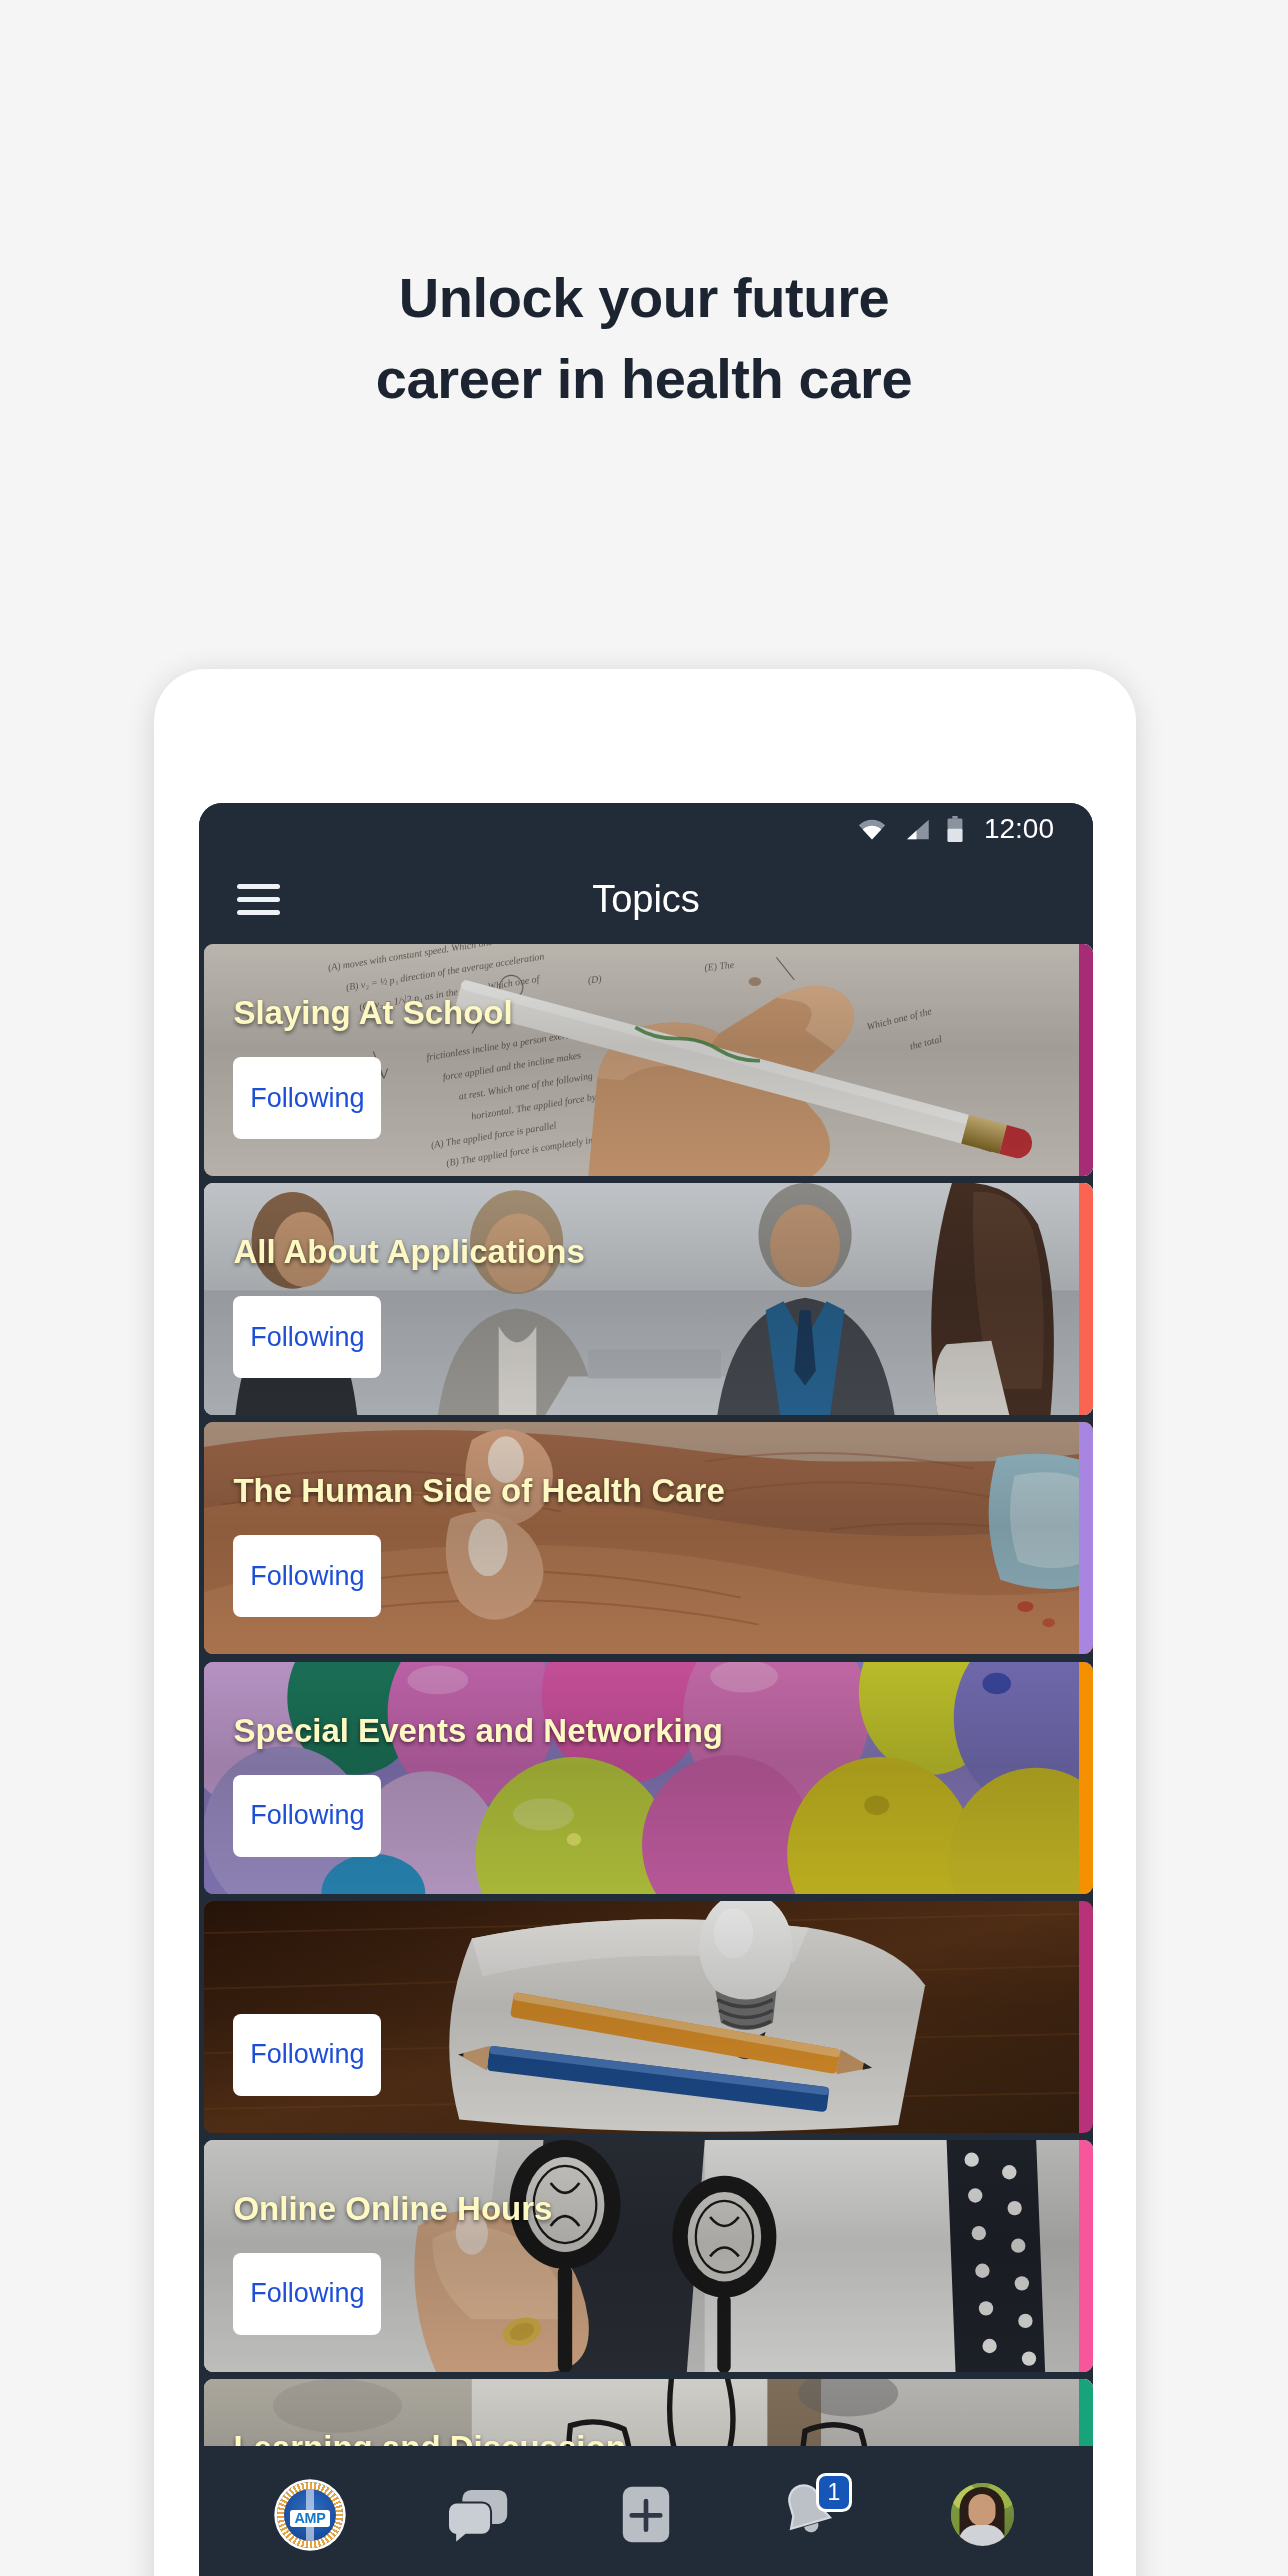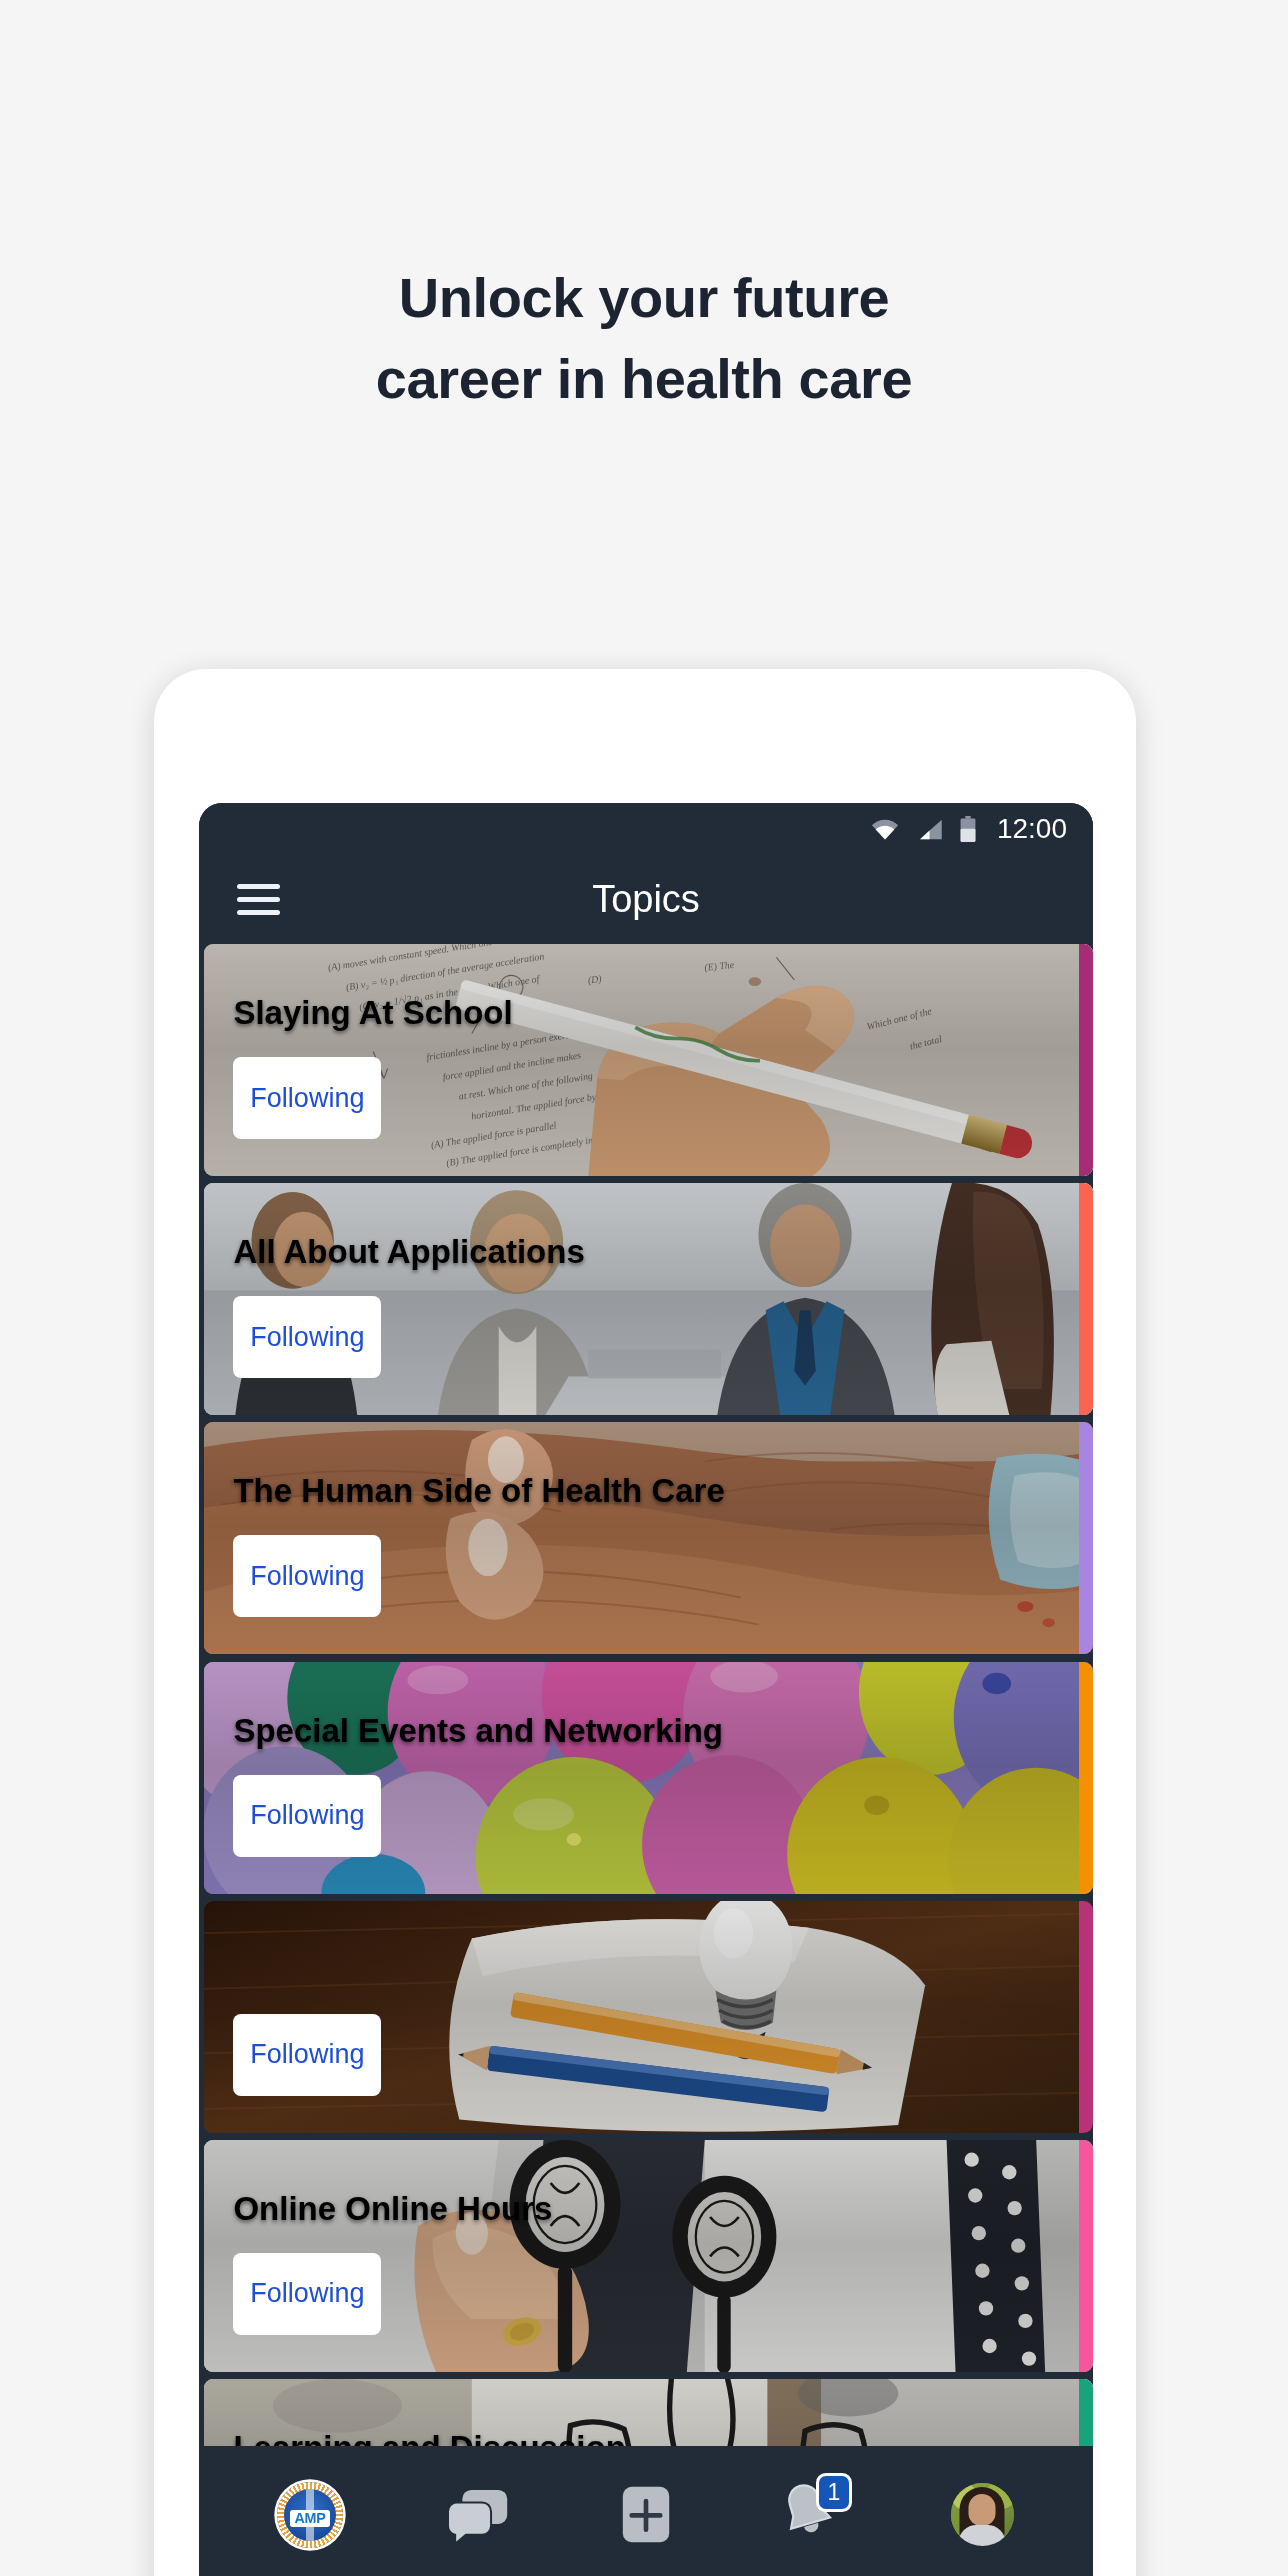--- a/index.html
+++ b/index.html
@@ -45,21 +45,21 @@
     border-radius:23px 23px 0 0;
     overflow:hidden;
   }
 
   
   .status-bar {
     height:52px;
     display:flex;
     align-items:center;
     justify-content:flex-end;
-    padding:0 26px 0 0;
+    padding:0 39px 0 0;
     background:#222b38;
     gap:16px;
   }
   .sb-icon { display:flex; align-items:center; }
   .wifi-ico { width:30px; height:23px; }
   .signal-ico { width:27px; height:23px; }
   .batt-ico { width:18px; height:27px; }
   .sb-time {
     color:#ffffff;
     font-size:28px;
@@ -119,21 +119,21 @@
   }
   .card-accent {
     position:absolute;
     right:0; top:0; bottom:0;
     width:14.3px;
     border-radius:0 9px 9px 0;
   }
   .card-title {
     position:absolute;
     left:29px; top:50px;
-    color:#000000;
+    color:#fef9c3;
     font-size:33px;
     font-weight:700;
     text-shadow:0 1.8px 4.5px rgba(0,0,0,0.55);
     white-space:nowrap;
   }
   .follow-btn {
     position:absolute;
     left:29px; top:113px;
     width:148px; height:82px;
     background:#ffffff;

